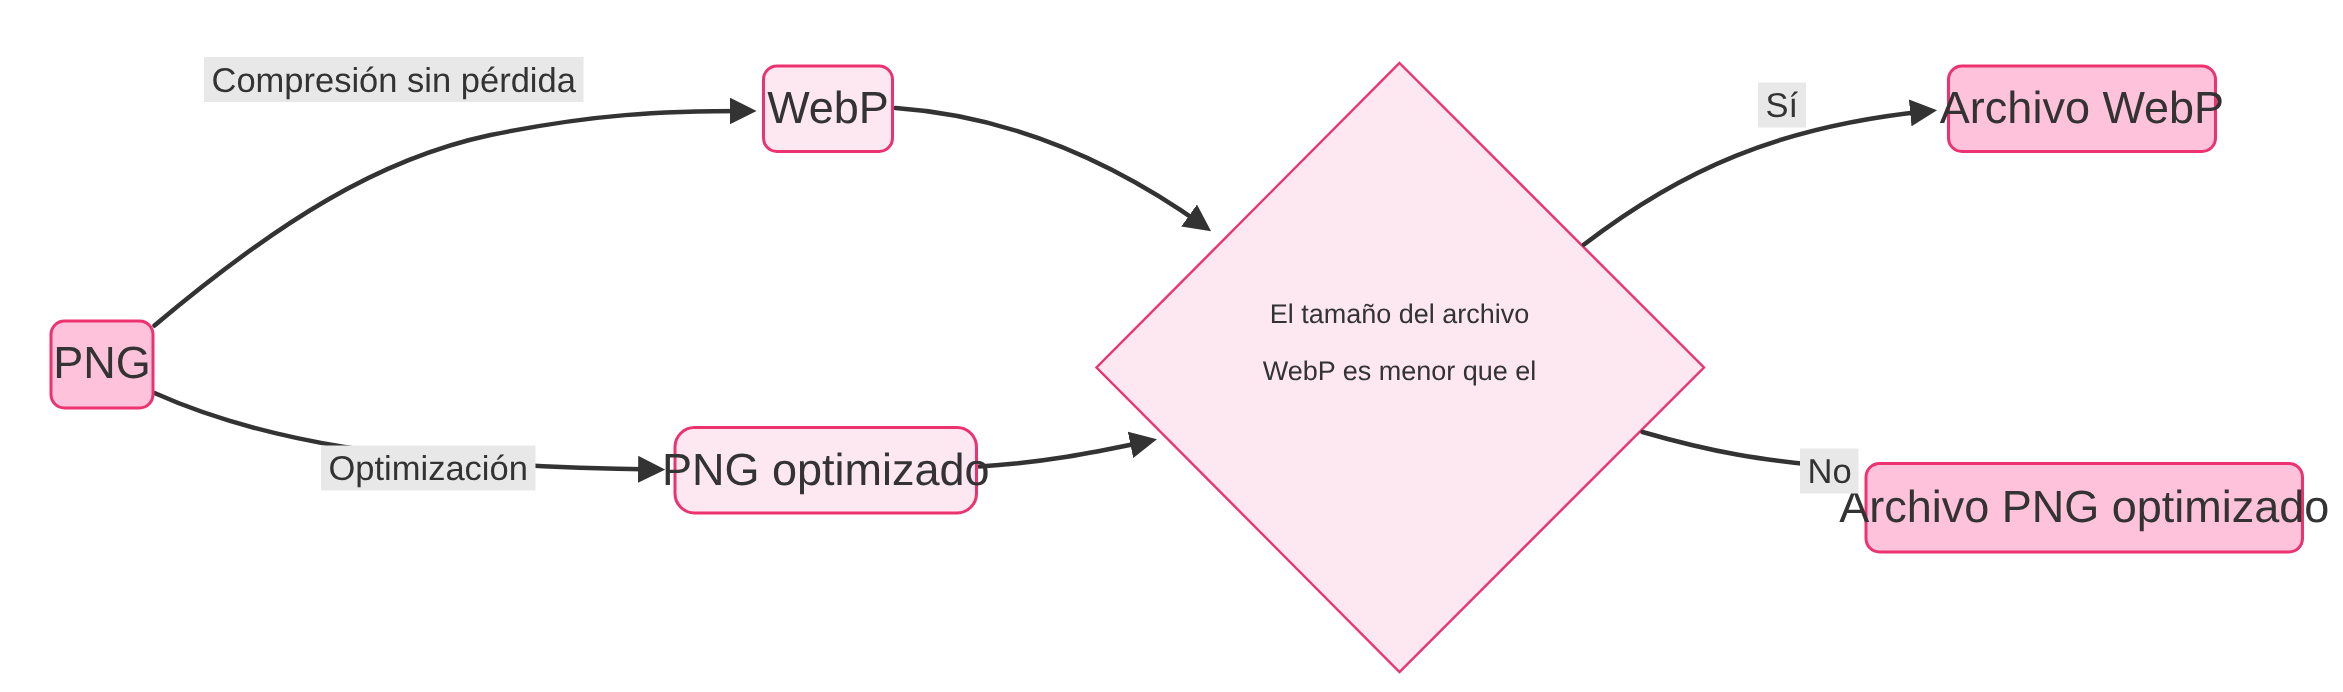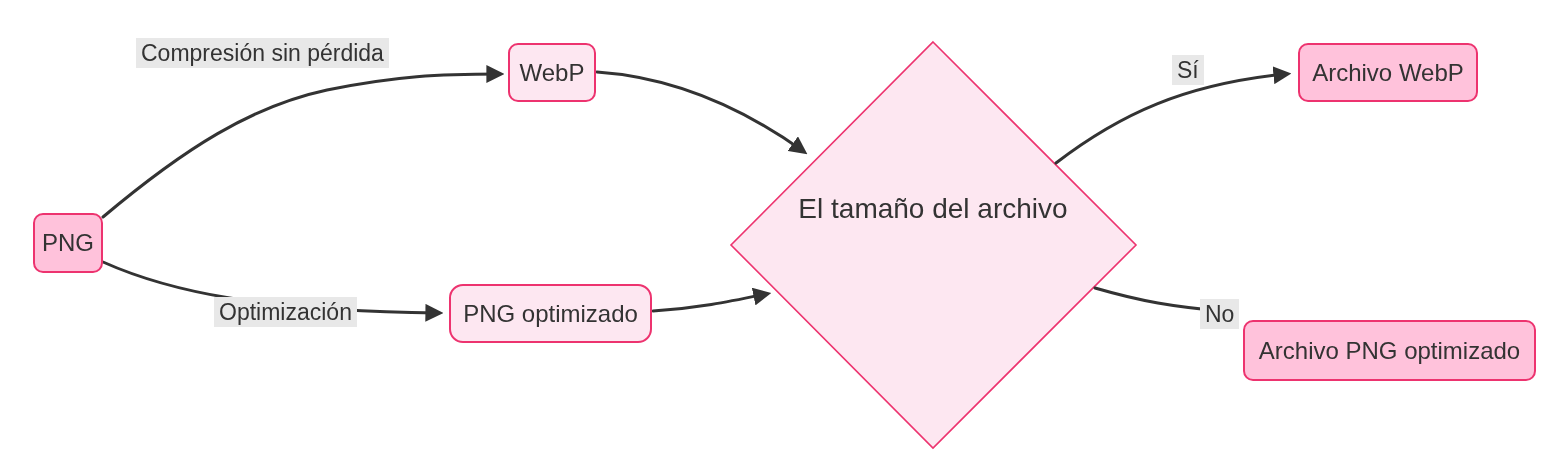--- a/index.html
+++ b/index.html
@@ -33,32 +33,32 @@
   }
   marker path { fill: var(--edge-color, #333333); }
   .node {
     position: absolute;
     display: flex;
     align-items: center;
     justify-content: center;
     border: 2.2px solid var(--node-border, #ed336f);
     border-radius: 10px;
     box-sizing: border-box;
-    font-size: 24px;
+    font-size: 30px;
     white-space: nowrap;
     color: var(--text-color, #333333);
   }
   .node.strong { background: var(--node-fill-primary, #ffc2db); }
   .node.light  { background: var(--node-fill-secondary, #fde7f1); }
   .diamond-text {
     position: absolute;
     left: 723px; top: 190px;
     width: 420px;
     text-align: center;
-    font-size: 28px;
+    font-size: 18px;
     line-height: 38px;
     color: var(--text-color, #333333);
   }
   .edge-label {
     position: absolute;
     font-size: 23px;
     line-height: 28px;
     color: var(--text-color, #333333);
   }
   .edge-label .line { display: block; text-align: left; margin-bottom: 9px; }
@@ -99,26 +99,27 @@
   </div>
 
   <div class="node light" style="left:449px; top:284px; width:203px; height:59px;border-radius:14px;">
     <span>PNG optimizado</span>
   </div>
 
   <div class="node strong" style="left:1298px; top:43px; width:180px; height:59px;">
     <span>Archivo WebP</span>
   </div>
 
-  <div class="node strong" style="left:1243px; top:288px; width:293px; height:61px;margin-top:32px;">
+  <div class="node strong" style="left:1243px; top:276px; width:293px; height:61px;margin-top:32px;">
     <span>Archivo PNG optimizado</span>
   </div>
 
   <div class="diamond-text">
     <span style="display:block">El tamaño del archivo</span>
+    <span style="display:block">WebP es menor que el</span>
   </div>
 
   <div class="edge-label" style="left:136px; top:38px; width:284px;">
     <span class="line"><span class="bg">Compresión sin pérdida</span></span>
   </div>
 
   <div class="edge-label" style="left:214px; top:297px;">
     <span class="bg">Optimización</span>
   </div>
 

